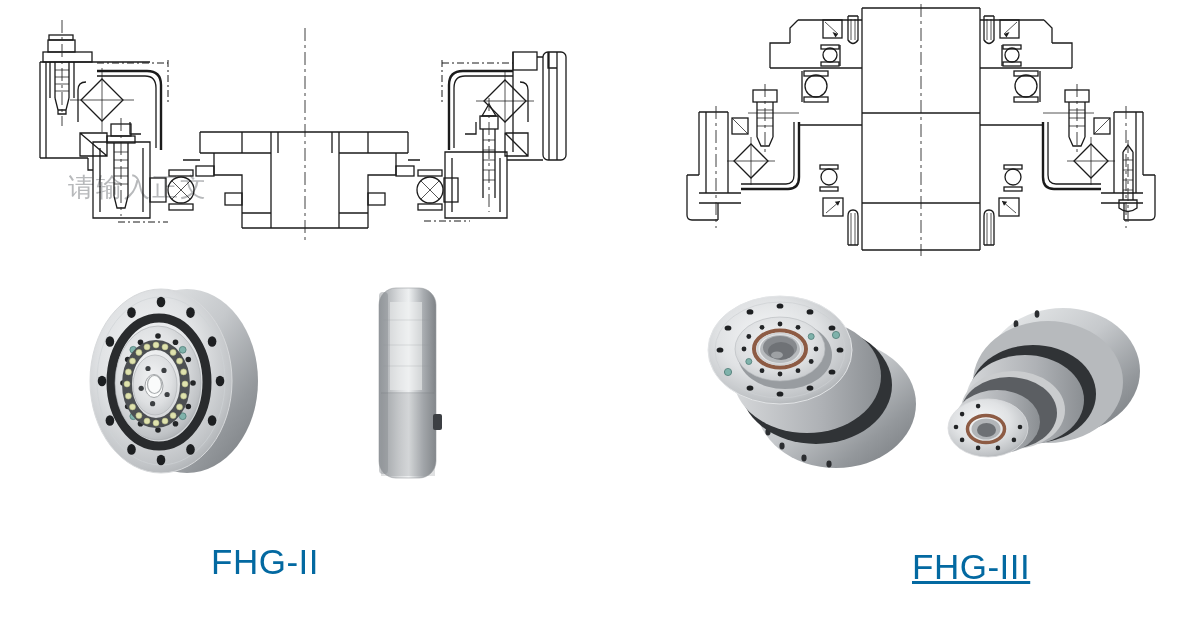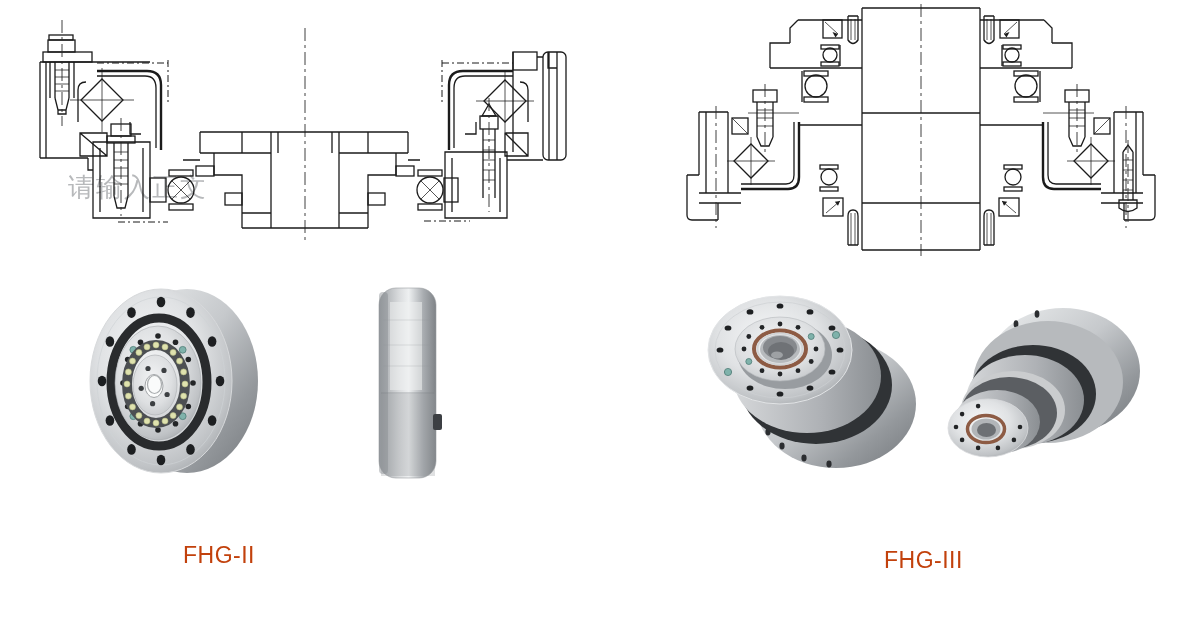--- a/index.html
+++ b/index.html
@@ -7,23 +7,23 @@
         font-family:"Liberation Sans",sans-serif;}
   .watermark{position:absolute;left:68px;top:170px;font-size:26px;letter-spacing:2px;
              color:#a6a8ab;opacity:.8;font-family:"DejaVu Sans",sans-serif;user-select:none;}
   .art{position:absolute;left:0;top:0;width:1200px;height:618px;}
   .draw path,.draw rect,.draw circle{fill:none;stroke:#1b1b1b;stroke-width:1.3;}
   .draw .k{stroke-width:2.4;}
   .draw .t{stroke-width:.75;}
   .draw .cl{stroke:#2a2a2a;stroke-width:.9;stroke-dasharray:13 4 3 4;}
   .draw .dd{stroke-width:1;stroke-dasharray:7 3 2 3;}
   .draw polygon{fill:#1b1b1b;stroke:none;}
-  .label{position:absolute;font-size:23px;color:#c2410c;letter-spacing:.5px;}
+  .label{position:absolute;font-size:35px;color:#0369a1;letter-spacing:.5px;margin-left:28px;}
   .label-fhg2{left:183px;top:542px;}
-  .label-fhg3{left:884px;top:547px;}
+  .label-fhg3{left:884px;top:547px;text-decoration:underline;}
 </style>
 </head>
 <body>
 
 <div class="page">
 
   <div class="watermark">请输入正文</div>
 
   <svg class="art" viewBox="0 0 1200 618" xmlns="http://www.w3.org/2000/svg">
     <defs>

